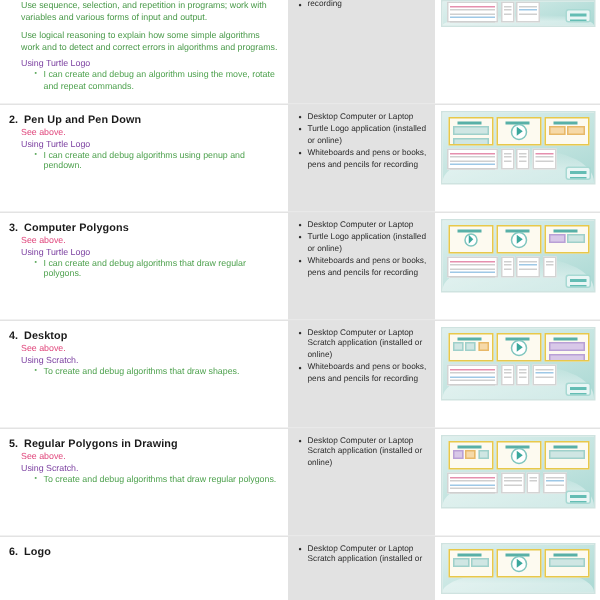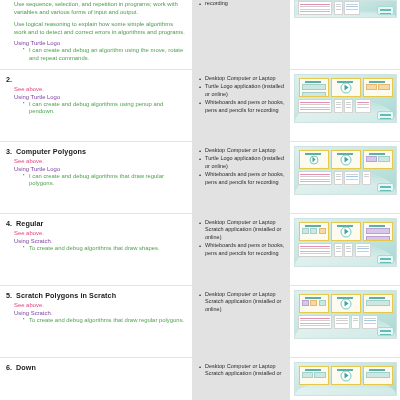--- a/index.html
+++ b/index.html
@@ -200,20 +200,21 @@
             <i></i>
           </div>
       </div>
     </div>
   </div>
 
   <div class="row" style="height:72px;">
     <div class="col-lesson">
       <div class="lesson-head">
         <span class="lesson-num">2.</span>
+        <span class="lesson-title">Pen Up and Pen Down</span>
       </div>
       <div class="see-above">See above.</div>
       <div class="using-line">Using Turtle Logo</div>
       <ul class="obj-list">
         <li>I can create and debug algorithms using penup and pendown.</li>
       </ul>
     </div>
     <div class="col-res">
       <ul class="res-list">
         <li>Desktop Computer or Laptop</li>
@@ -351,21 +352,21 @@
             <i></i>
           </div>
       </div>
     </div>
   </div>
 
   <div class="row" style="height:72px;">
     <div class="col-lesson">
       <div class="lesson-head">
         <span class="lesson-num">4.</span>
-        <span class="lesson-title">Regular</span>
+        <span class="lesson-title">Desktop</span>
       </div>
       <div class="see-above">See above.</div>
       <div class="using-line">Using Scratch.</div>
       <ul class="obj-list">
         <li>To create and debug algorithms that draw shapes.</li>
       </ul>
     </div>
     <div class="col-res">
       <ul class="res-list">
         <li>Desktop Computer or Laptop Scratch application (installed or online)</li>
@@ -429,21 +430,21 @@
             <i></i>
           </div>
       </div>
     </div>
   </div>
 
   <div class="row" style="height:72px;">
     <div class="col-lesson">
       <div class="lesson-head">
         <span class="lesson-num">5.</span>
-        <span class="lesson-title">Scratch Polygons in Scratch</span>
+        <span class="lesson-title">Regular Polygons in Drawing</span>
       </div>
       <div class="see-above">See above.</div>
       <div class="using-line">Using Scratch.</div>
       <ul class="obj-list">
         <li>To create and debug algorithms that draw regular polygons.</li>
       </ul>
     </div>
     <div class="col-res">
       <ul class="res-list">
         <li>Desktop Computer or Laptop Scratch application (installed or online)</li>
@@ -502,21 +503,21 @@
             <i></i>
           </div>
       </div>
     </div>
   </div>
 
   <div class="row" style="height:42px;border-bottom:none;">
     <div class="col-lesson">
       <div class="lesson-head">
         <span class="lesson-num">6.</span>
-        <span class="lesson-title">Down</span>
+        <span class="lesson-title">Logo</span>
       </div>
     </div>
     <div class="col-res">
       <ul class="res-list">
         <li>Desktop Computer or Laptop Scratch application (installed or</li>
       </ul>
     </div>
     <div class="col-thumb">
       <div class="deck" style="height:34px;overflow:hidden;">
         <div class="wave"></div>

